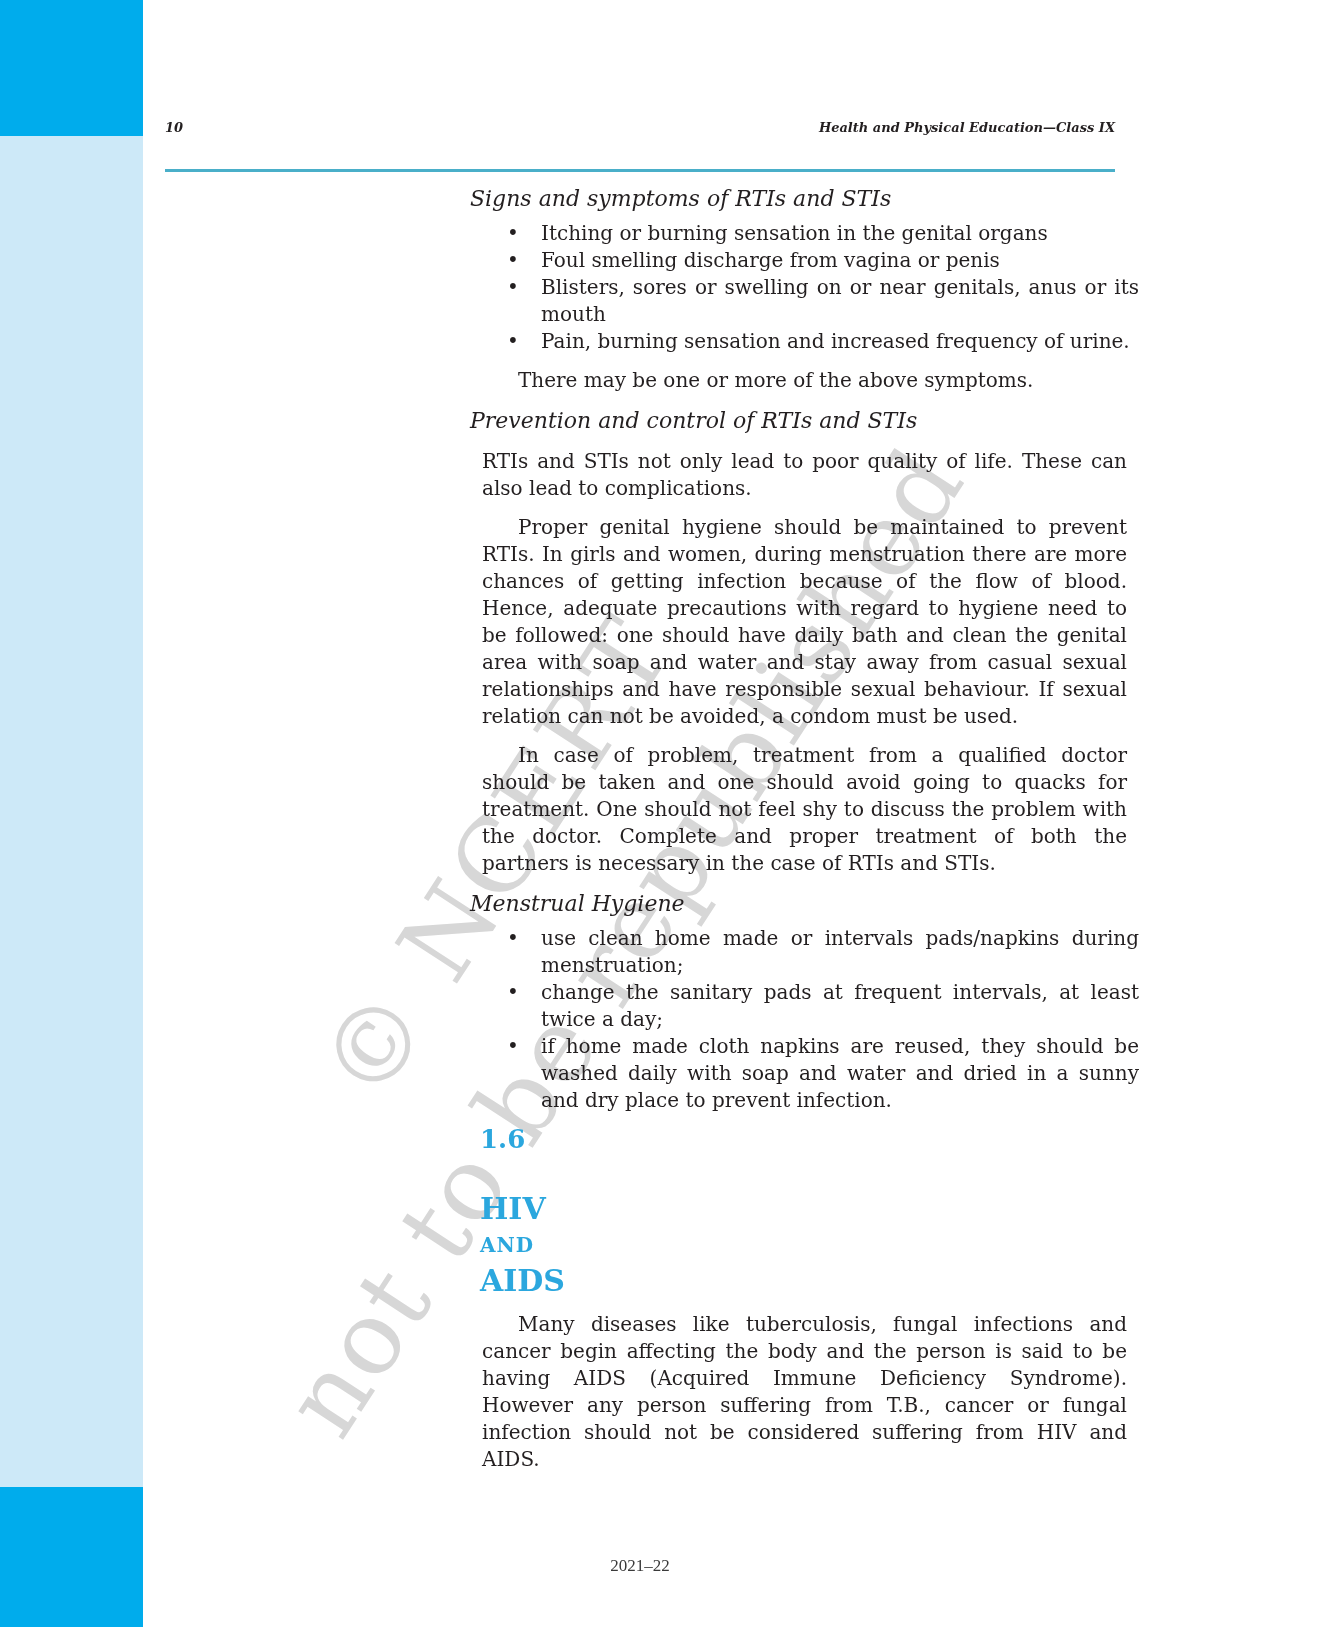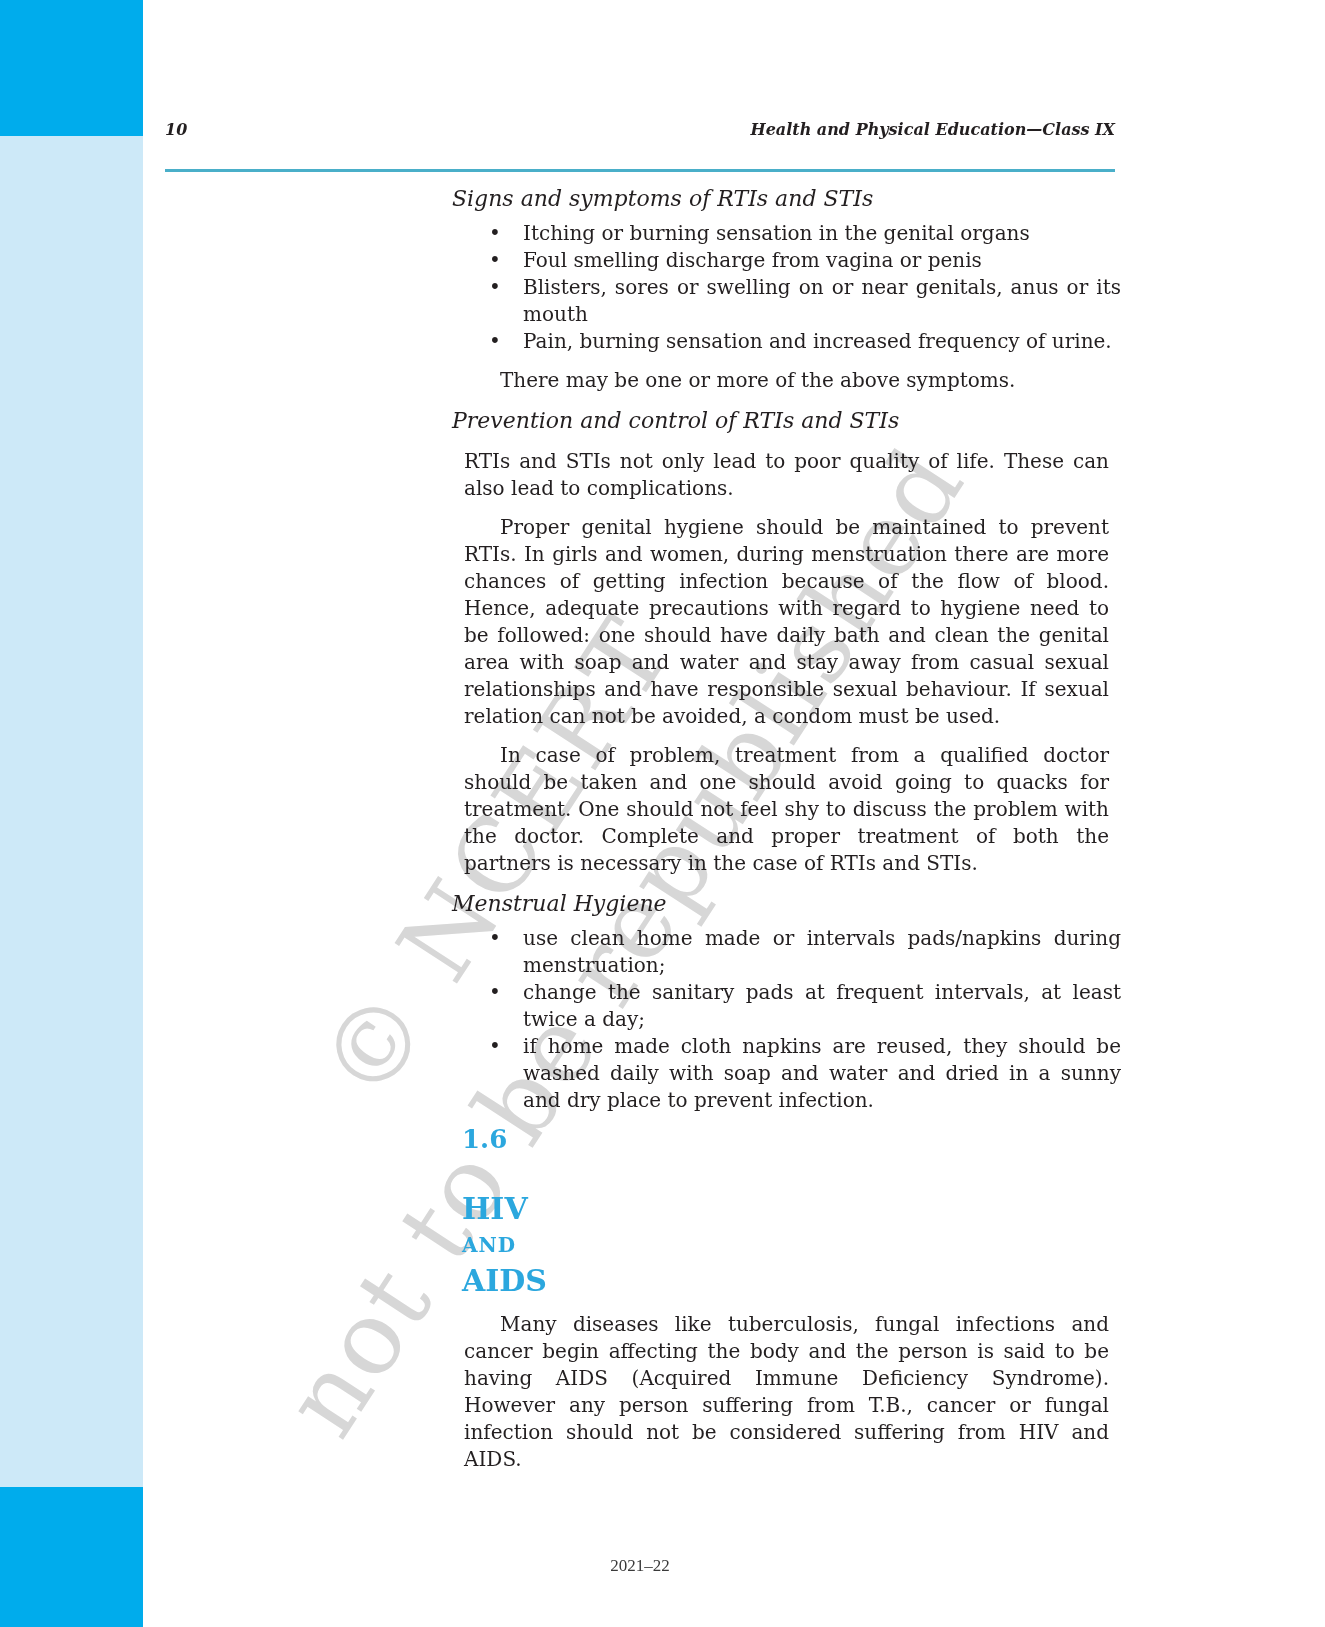--- a/index.html
+++ b/index.html
@@ -20,27 +20,27 @@
     transform:rotate(-57deg); color:#d7d7d7; z-index:1; pointer-events:none;
     font-family:"DejaVu Serif", serif; white-space:nowrap;
   }
   .wm-line1 { font-size:102px; letter-spacing:4px; }
   .wm-line2 { font-size:102px; letter-spacing:2px; margin-top:34px; }
 
   
   .header-row {
     position:absolute; left:165px; top:120px; width:950px; z-index:2;
     display:flex; justify-content:space-between; align-items:center;
-    font-weight:bold; font-style:italic; font-size:16px;gap:23px;
+    font-weight:bold; font-style:italic; font-size:13px;gap:23px;
   }
   .rule { position:absolute; left:165px; top:169px; width:950px; height:3px; background:#4aafc9; z-index:2; }
 
   
   .content {
-    position:absolute; left:452px; top:184px; width:669px; z-index:2;
+    position:absolute; left:470px; top:184px; width:669px; z-index:2;
     font-size:20px; line-height:27px; text-align:justify;
   }
   .ih { font-style:italic; font-size:22px; line-height:30px; margin:7px 0 6px; text-align:left; }
   .ih-first { margin-top:0; }
   p { margin:12px; }
   .indent { text-indent:36px; }
   ul.blist { list-style:none; margin:0; padding:0; }
   ul.blist li { position:relative; padding-left:71px; }
   ul.blist .dot { position:absolute; left:37px; top:0; }
   .note { text-indent:36px; }

